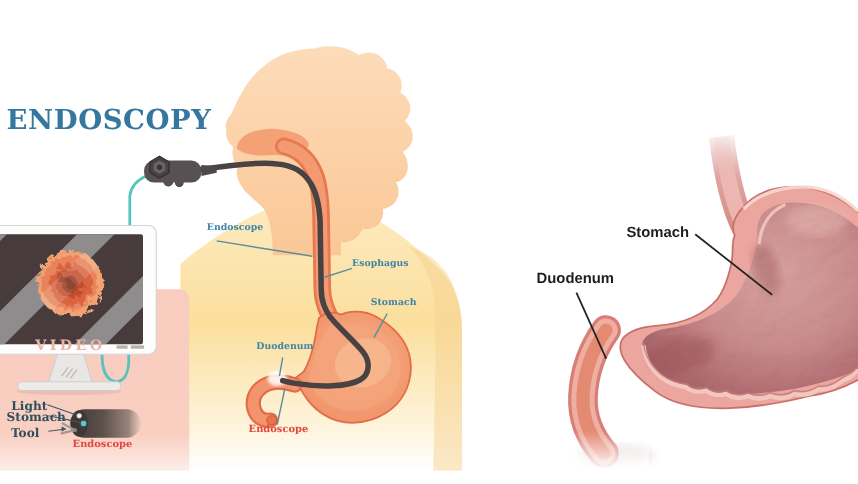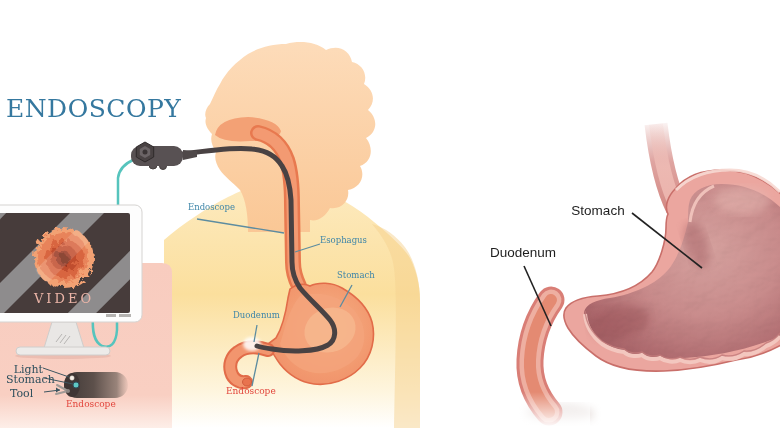--- a/index.html
+++ b/index.html
@@ -1,26 +1,26 @@
 <!DOCTYPE html>
 <html><head>
 <meta charset="utf-8">
 <style>
   html,body{margin:0;padding:0;background:#ffffff;}
   #stage{position:relative;width:780px;height:440px;overflow:hidden;background:#ffffff;
          font-family:"DejaVu Serif",serif;}
   #art{position:absolute;left:0;top:0;}
-  .lbl{position:absolute;font-family:"DejaVu Serif",serif;font-weight:normal;line-height:1;
+  .lbl{position:absolute;font-family:"DejaVu Serif",serif;font-weight:bold;line-height:1;
        white-space:nowrap;}
   .lbl.teal{color:#3d85a8;font-size:8.5px;}
   .lbl.red{color:#e2463d;font-size:9px;}
   .lbl.dark{color:#2e4f5d;font-size:11px;}
   .lbl.black{color:#1e1e1e;font-family:"Liberation Sans",sans-serif;font-size:13.5px;}
   #title{left:6px;top:96px;font-size:25px;color:#35789f;letter-spacing:.5px;}
-  #videoLbl{left:14px;top:292px;width:100px;text-align:center;font-size:13px;
+  #videoLbl{left:14px;top:308px;width:100px;text-align:center;font-size:13px;
             letter-spacing:3px;color:#eab4a7;}
   #lblEndoTop{left:188px;top:203px;}
   #lblEsoph{left:320px;top:236px;text-align:center;}
   #lblStomL{left:337px;top:271px;}
   #lblDuoL{left:233px;top:311px;}
   #lblEndoBot{left:226px;top:387px;}
   #lblLight{left:10px;top:364px;width:33px;text-align:right;}
   #lblCamera{left:6px;top:374px;width:37px;text-align:right;}
   #lblTool{left:10px;top:388px;width:33px;text-align:left;}
   #lblEndoClose{left:66px;top:400px;}

